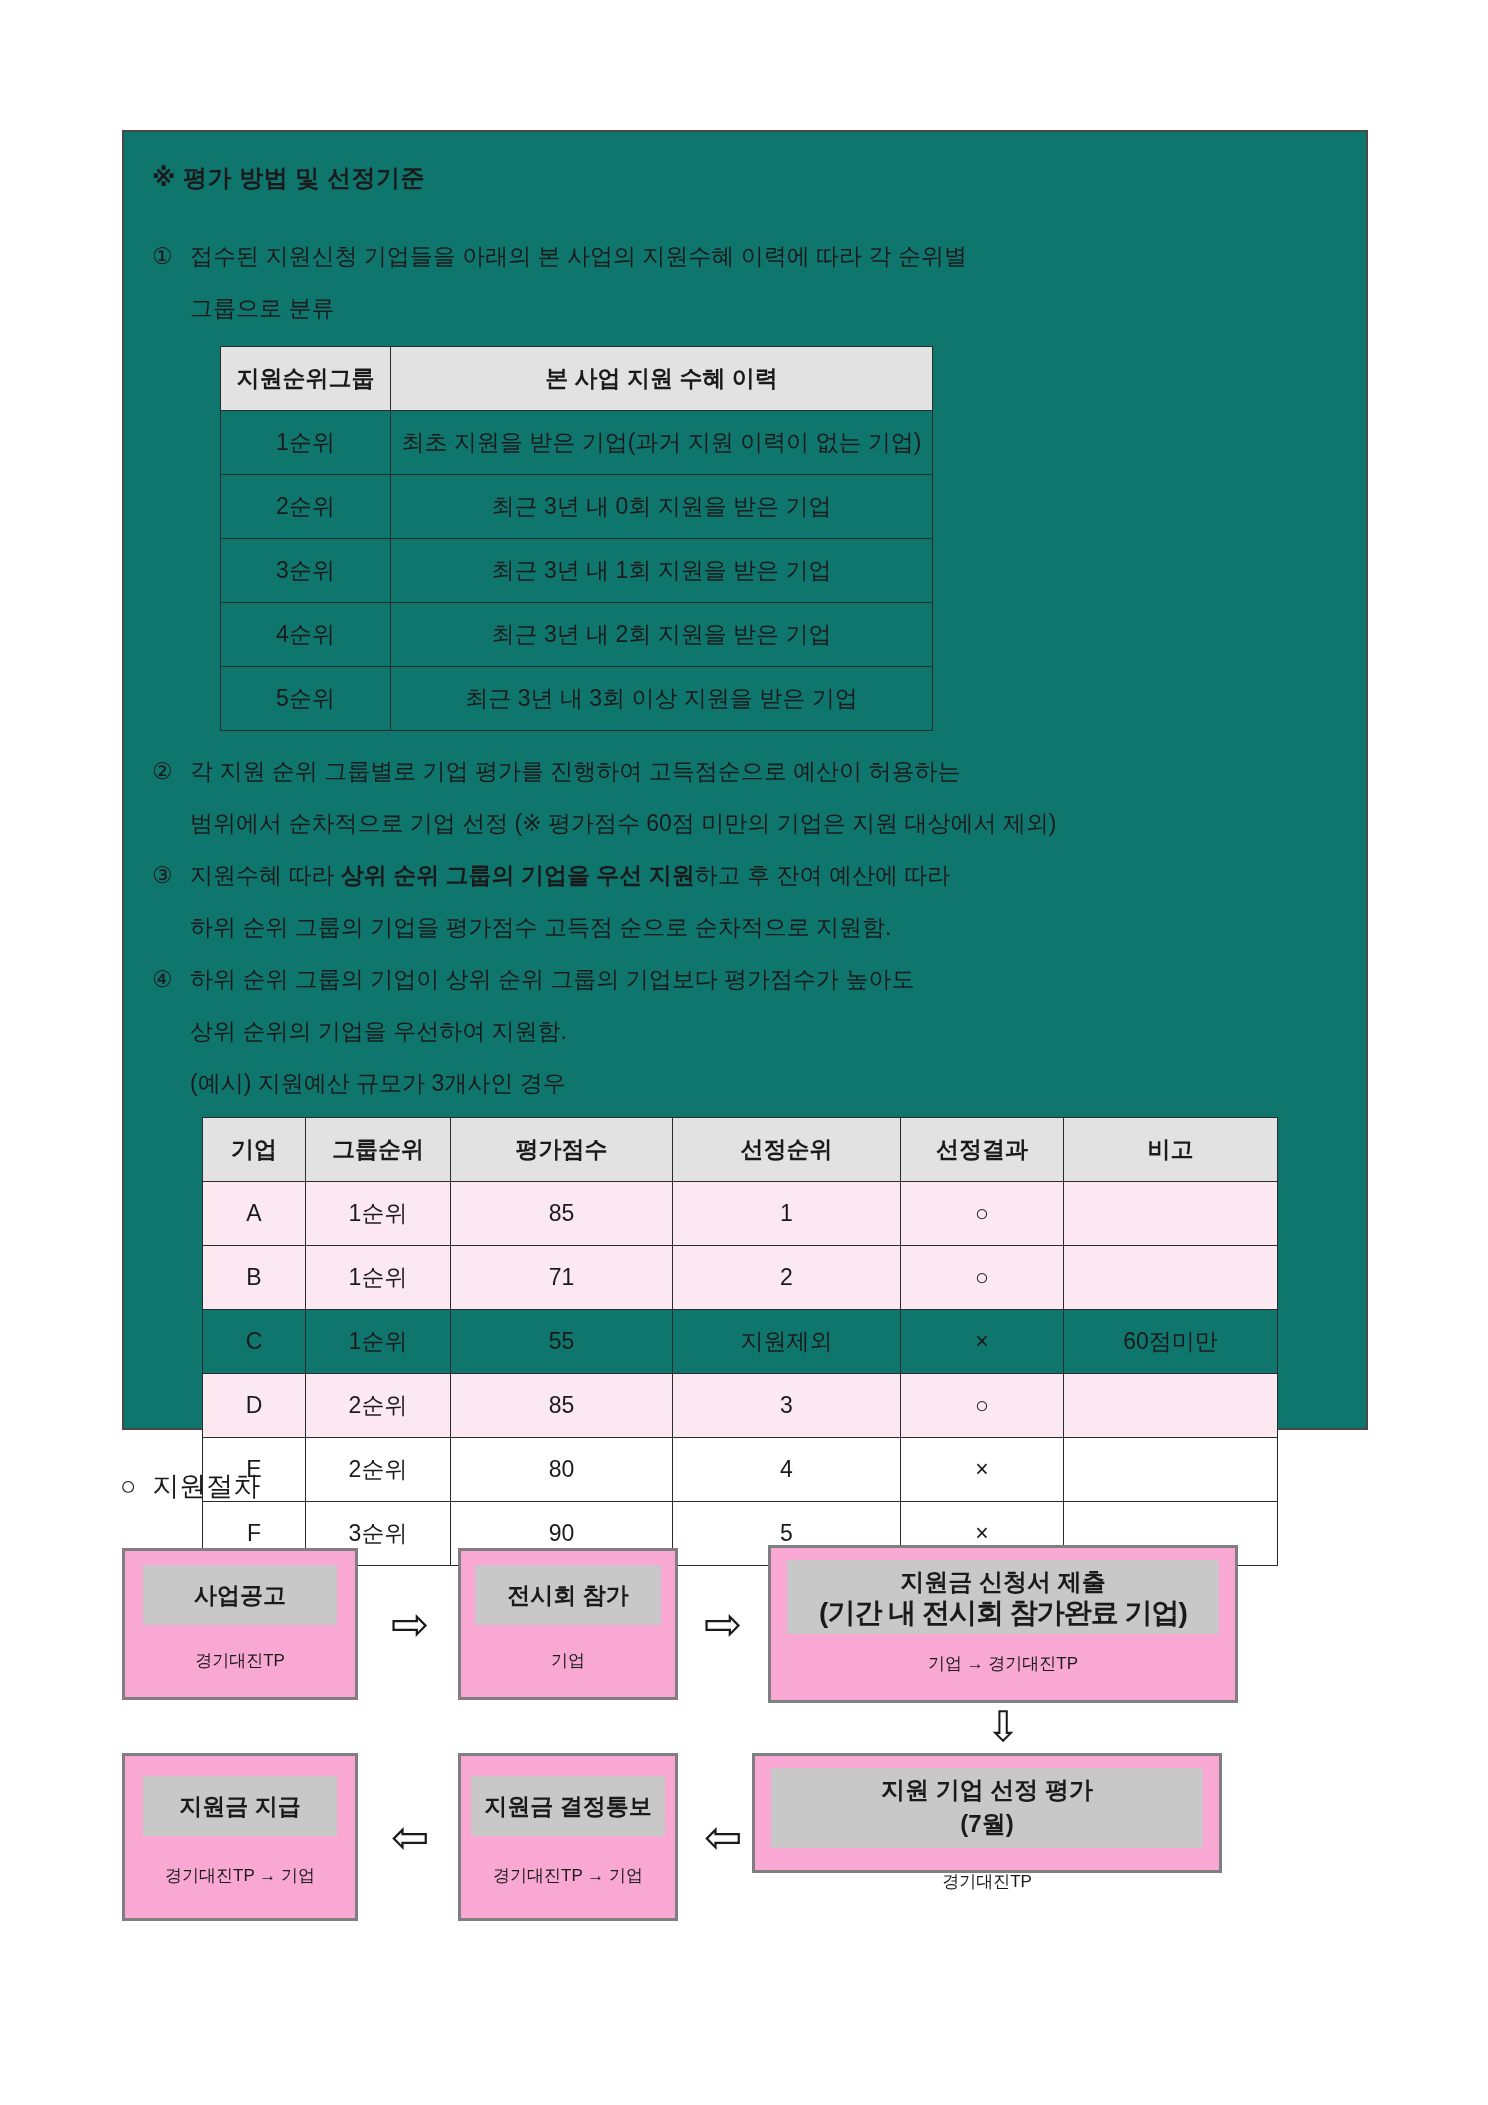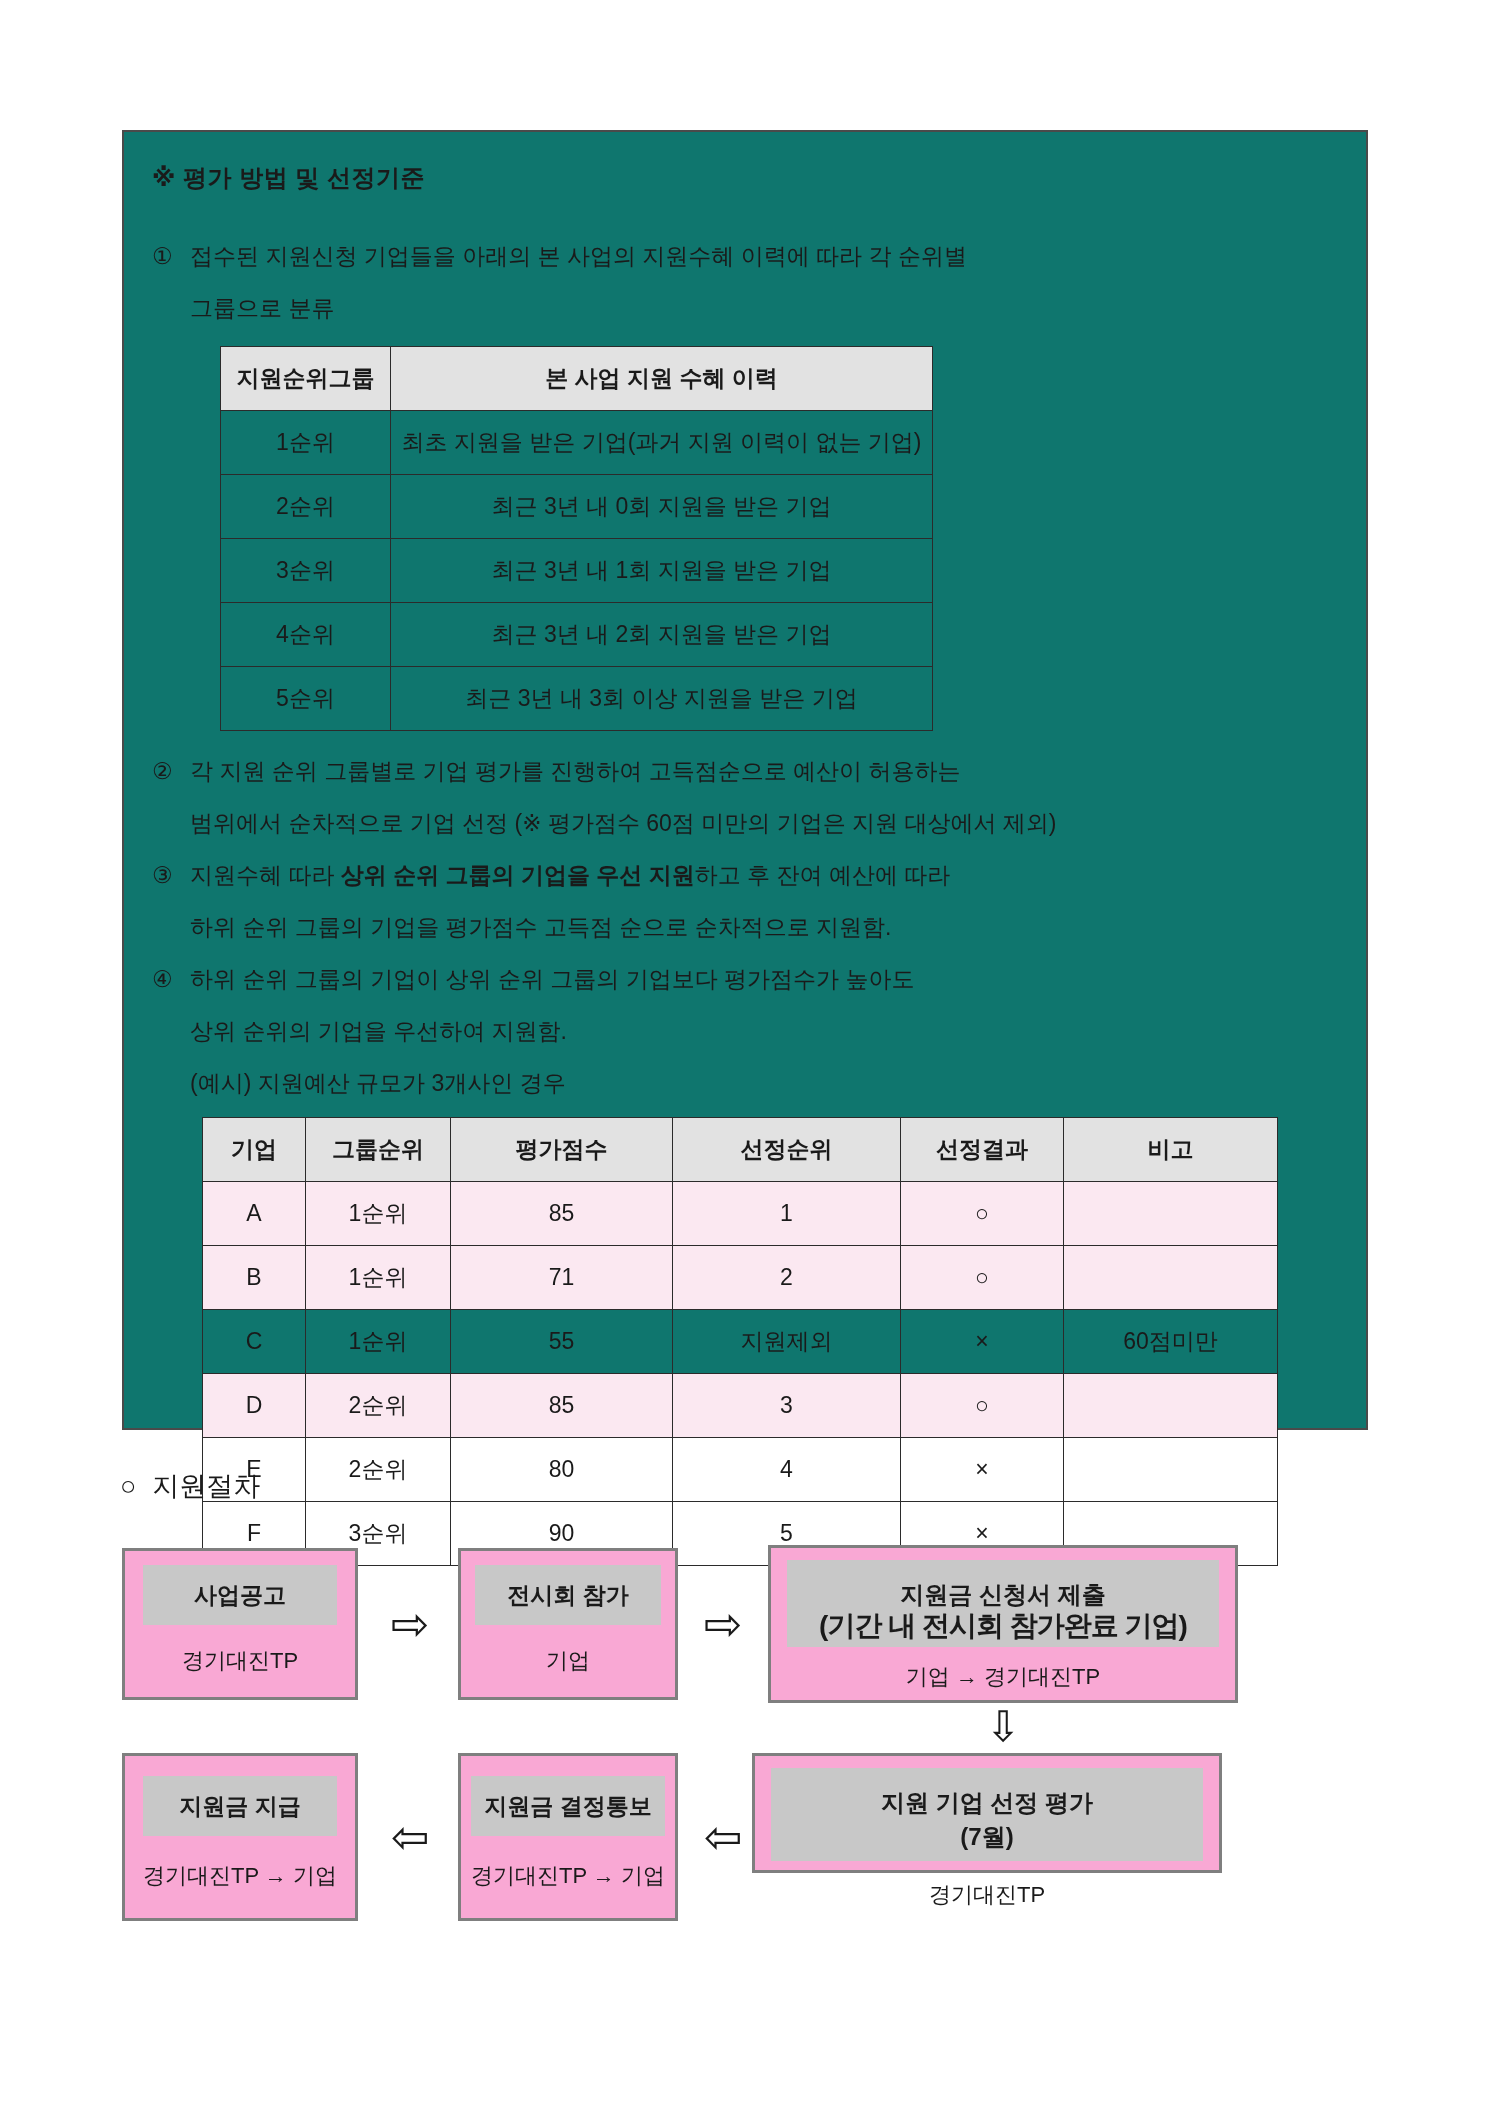--- a/index.html
+++ b/index.html
@@ -72,27 +72,27 @@
     height: 60px;
     line-height: 60px;
     font-size: 23px;
     font-weight: bold;
     white-space: nowrap;
     overflow: hidden;
   }
   .fgray.two {
     height: auto;
     line-height: normal;
-    padding: 18px 0 7px 0;
+    padding: 5px 0 7px 0;
   }
   .fgray.two .tl1 { font-size: 24px; line-height: 34px; }
   .fgray.two .tl2 { font-size: 28px; line-height: 28px; letter-spacing: -1px; }
   .fsub {
     margin-top: 16px;
-    font-size: 22px;
+    font-size: 17px;
     line-height: 40px;
     white-space: nowrap;
   }
   .arrow {
     position: absolute;
     width: 50px;
     text-align: center;
     font-size: 46px;
     line-height: 60px;
     color: #1a1a1a;

